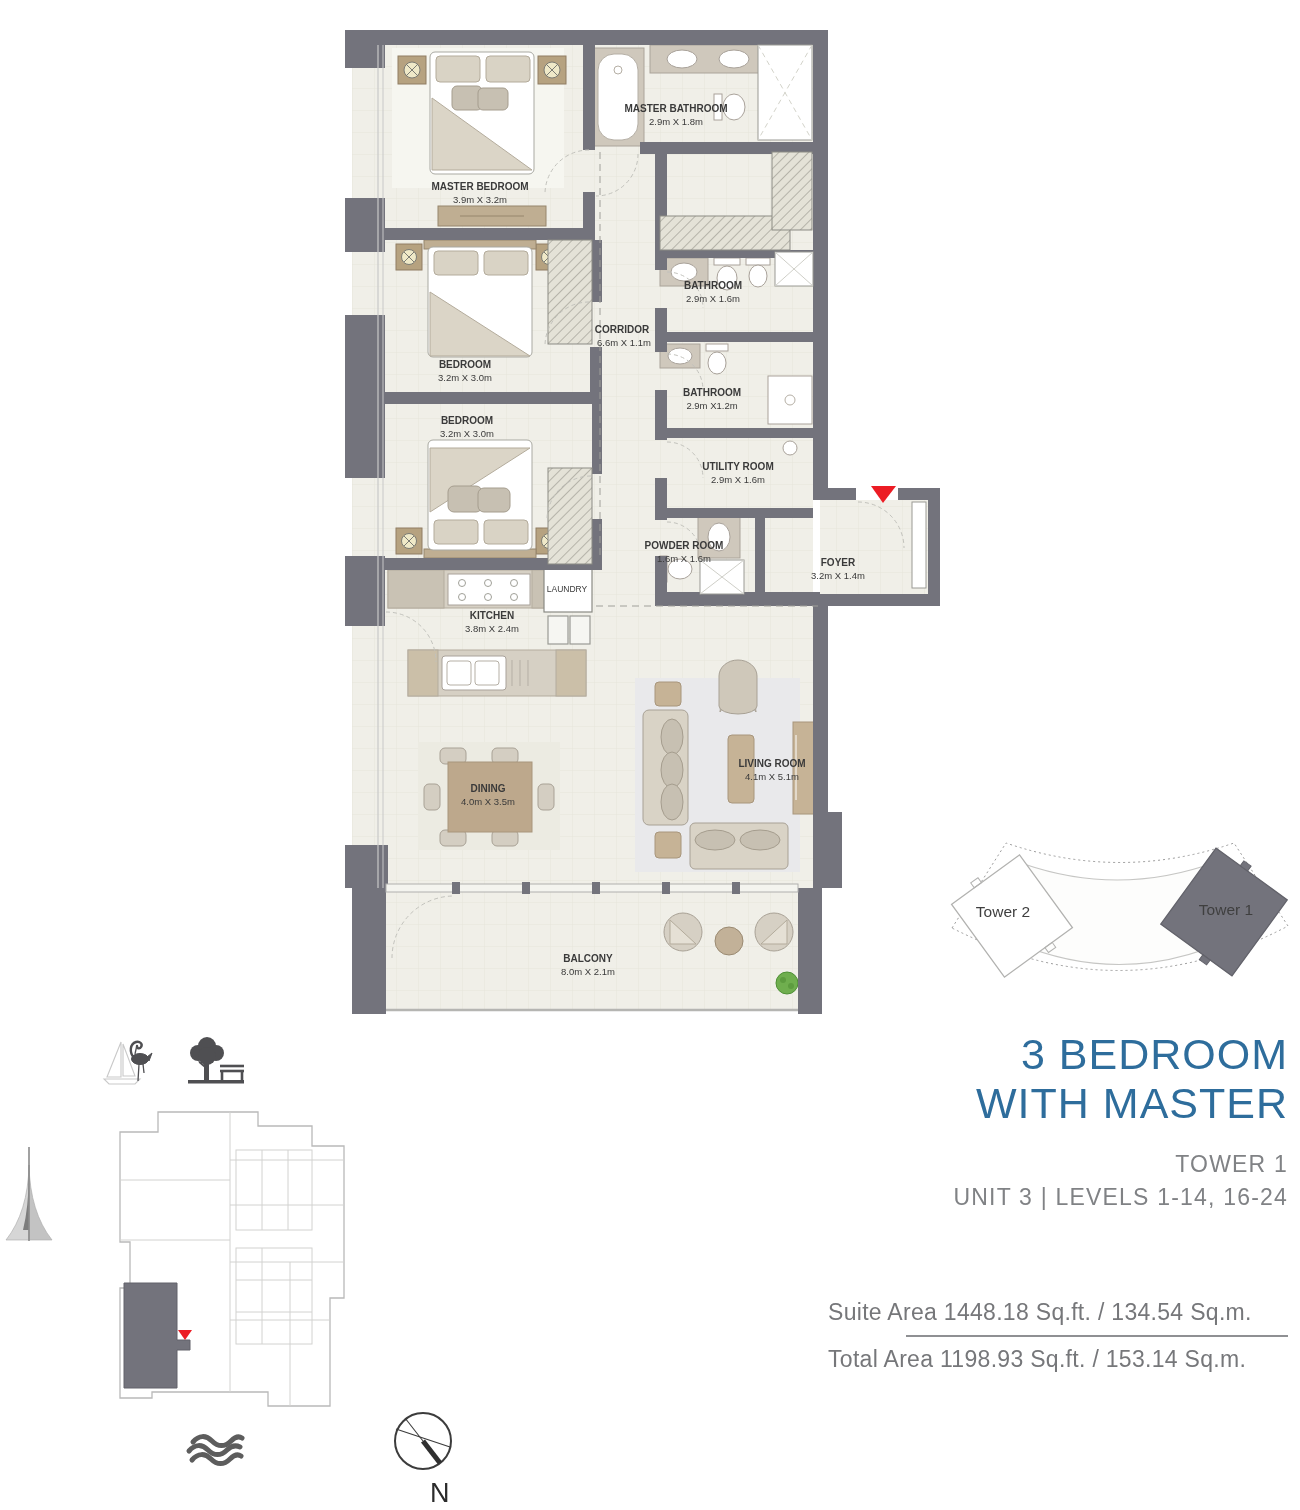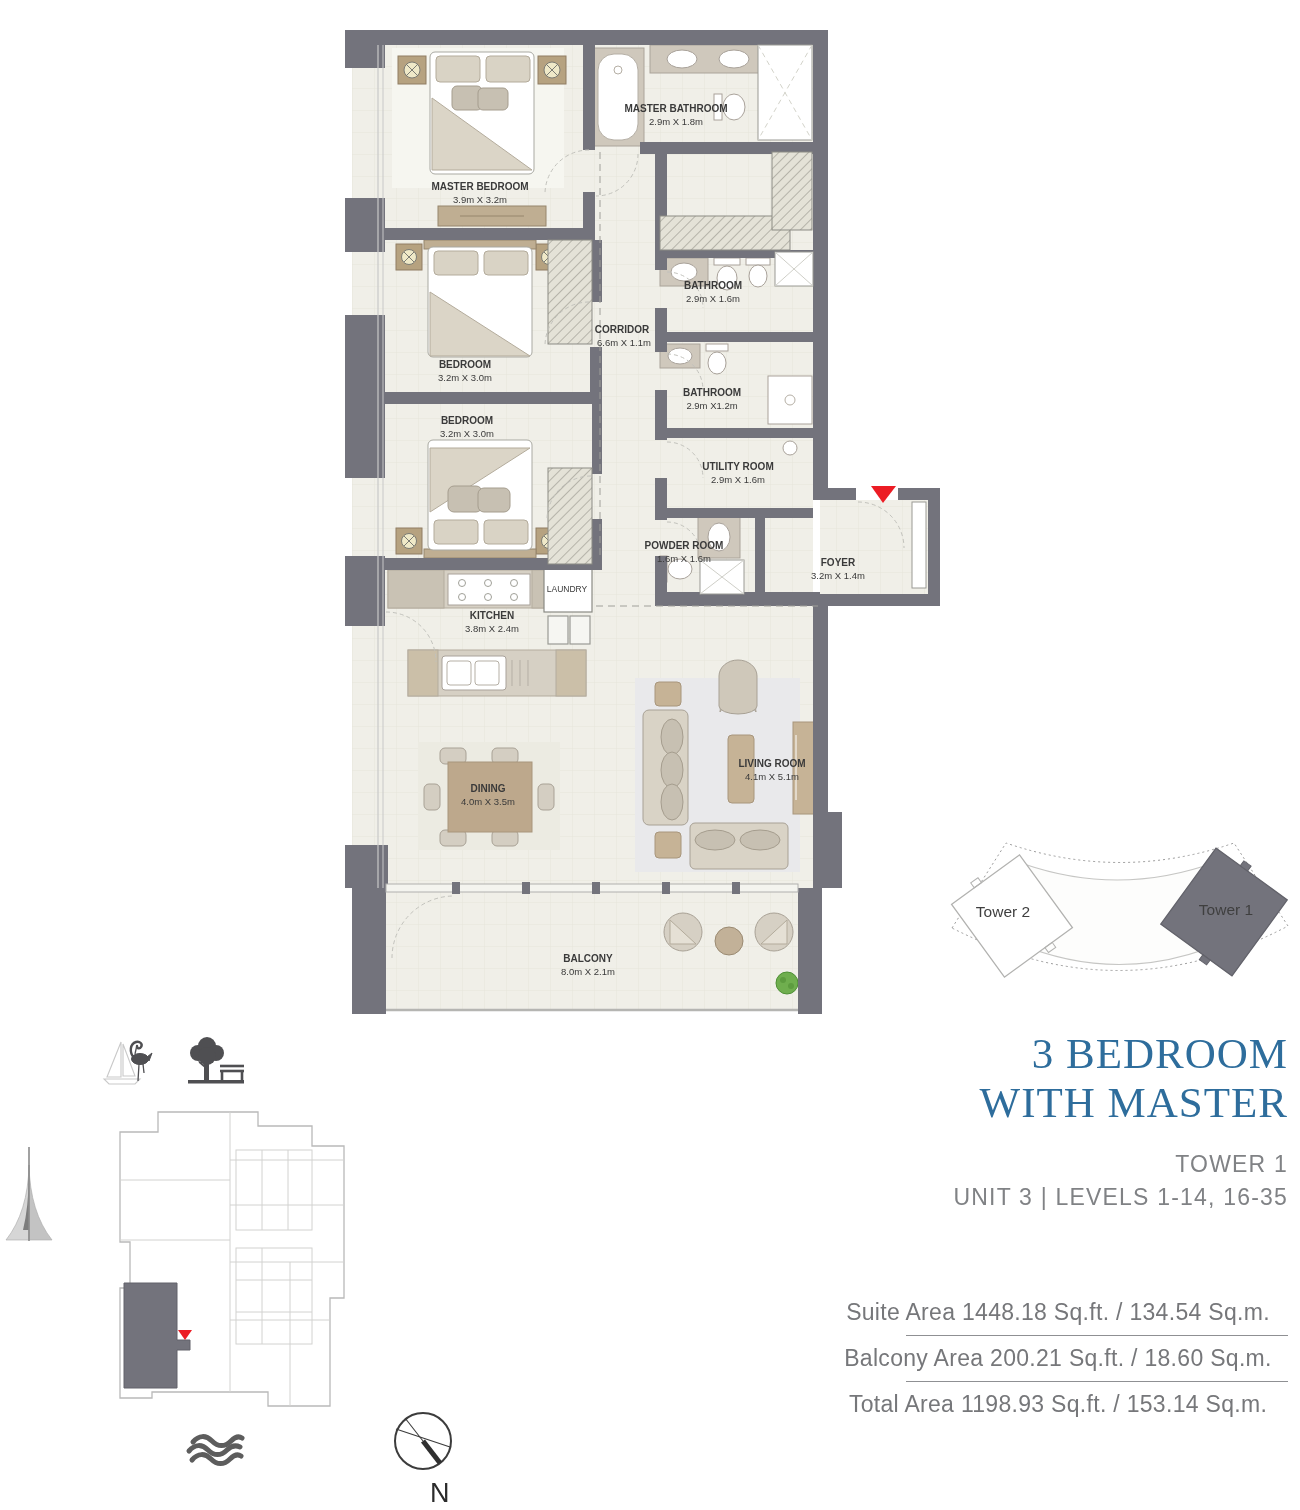--- a/index.html
+++ b/index.html
@@ -4,24 +4,24 @@
 <style>
   html,body{margin:0;padding:0;background:#ffffff;}
   .canvas{position:relative;width:1300px;height:1510px;background:#ffffff;
           font-family:"Liberation Sans",sans-serif;overflow:hidden;}
   .abs{position:absolute;}
   svg{display:block;}
   .rname{font-family:"Liberation Sans",sans-serif;font-size:10px;font-weight:bold;fill:#3a3a3a;}
   .rdims{font-family:"Liberation Sans",sans-serif;font-size:9.5px;fill:#3a3a3a;}
   .towerlbl{font-family:"Liberation Sans",sans-serif;font-size:15.5px;fill:#3f3f3f;}
   #title-block{right:12px;top:1030px;text-align:right;color:#2E6D9C;
-               font-size:43px;line-height:1.13;letter-spacing:1px;font-family:Liberation Serif, serif;}
+               font-size:43px;line-height:1.13;letter-spacing:1px;}
   #unit-block{right:12px;top:1148px;text-align:right;color:#808285;
               font-size:23px;line-height:1.45;letter-spacing:1.2px;}
-  #areas-block{right:12px;top:1290px;width:460px;text-align:center;color:#76777A;
+  #areas-block{right:12px;top:1290px;width:460px;text-align:left;color:#76777A;
                font-size:23px;letter-spacing:0.3px;}
   #areas-block .row{padding:9px 0;}
   #areas-block .sep{width:382px;margin-left:auto;border-top:1px solid #8f9093;height:0;}
   .nlabel{font-size:27px;color:#2b2b2b;}
 </style>
 </head>
 <body>
 
 <div class="canvas">
 
@@ -370,27 +370,26 @@
     <text class="towerlbl" x="1226" y="915" text-anchor="middle" fill="#26262a">Tower 1</text>
   </svg>
 
   <div class="abs" id="title-block">
     <div>3 BEDROOM</div>
     <div>WITH MASTER</div>
   </div>
 
   <div class="abs" id="unit-block">
     <div>TOWER 1</div>
-    <div>UNIT 3 | LEVELS 1-14, 16-35</div>
+    <div>UNIT 3 | LEVELS 1-14, 16-24</div>
   </div>
 
   <div class="abs" id="areas-block">
     <div class="row">Suite Area 1448.18 Sq.ft. / 134.54 Sq.m.</div>
     <div class="sep"></div>
-    <div class="row">Balcony Area 200.21 Sq.ft. / 18.60 Sq.m.</div>
     <div class="sep"></div>
     <div class="row">Total Area 1198.93 Sq.ft. / 153.14 Sq.m.</div>
   </div>
 
   <svg class="abs" style="left:95px;top:1035px;" width="80" height="55" viewBox="95 1035 80 55">
     <path d="M121,1042 L107,1077 L121,1077 Z" fill="none" stroke="#c9c9c9" stroke-width="1.1"></path>
     <path d="M123,1044 L135,1076 L123,1076 Z" fill="none" stroke="#c9c9c9" stroke-width="1.1"></path>
     <path d="M104,1079 L140,1079 L135,1084 L109,1084 Z" fill="none" stroke="#c9c9c9" stroke-width="1.1"></path>
     <g fill="#4f4f52" stroke="#4f4f52">
       <ellipse cx="140" cy="1059" rx="8.5" ry="5.5"></ellipse>

